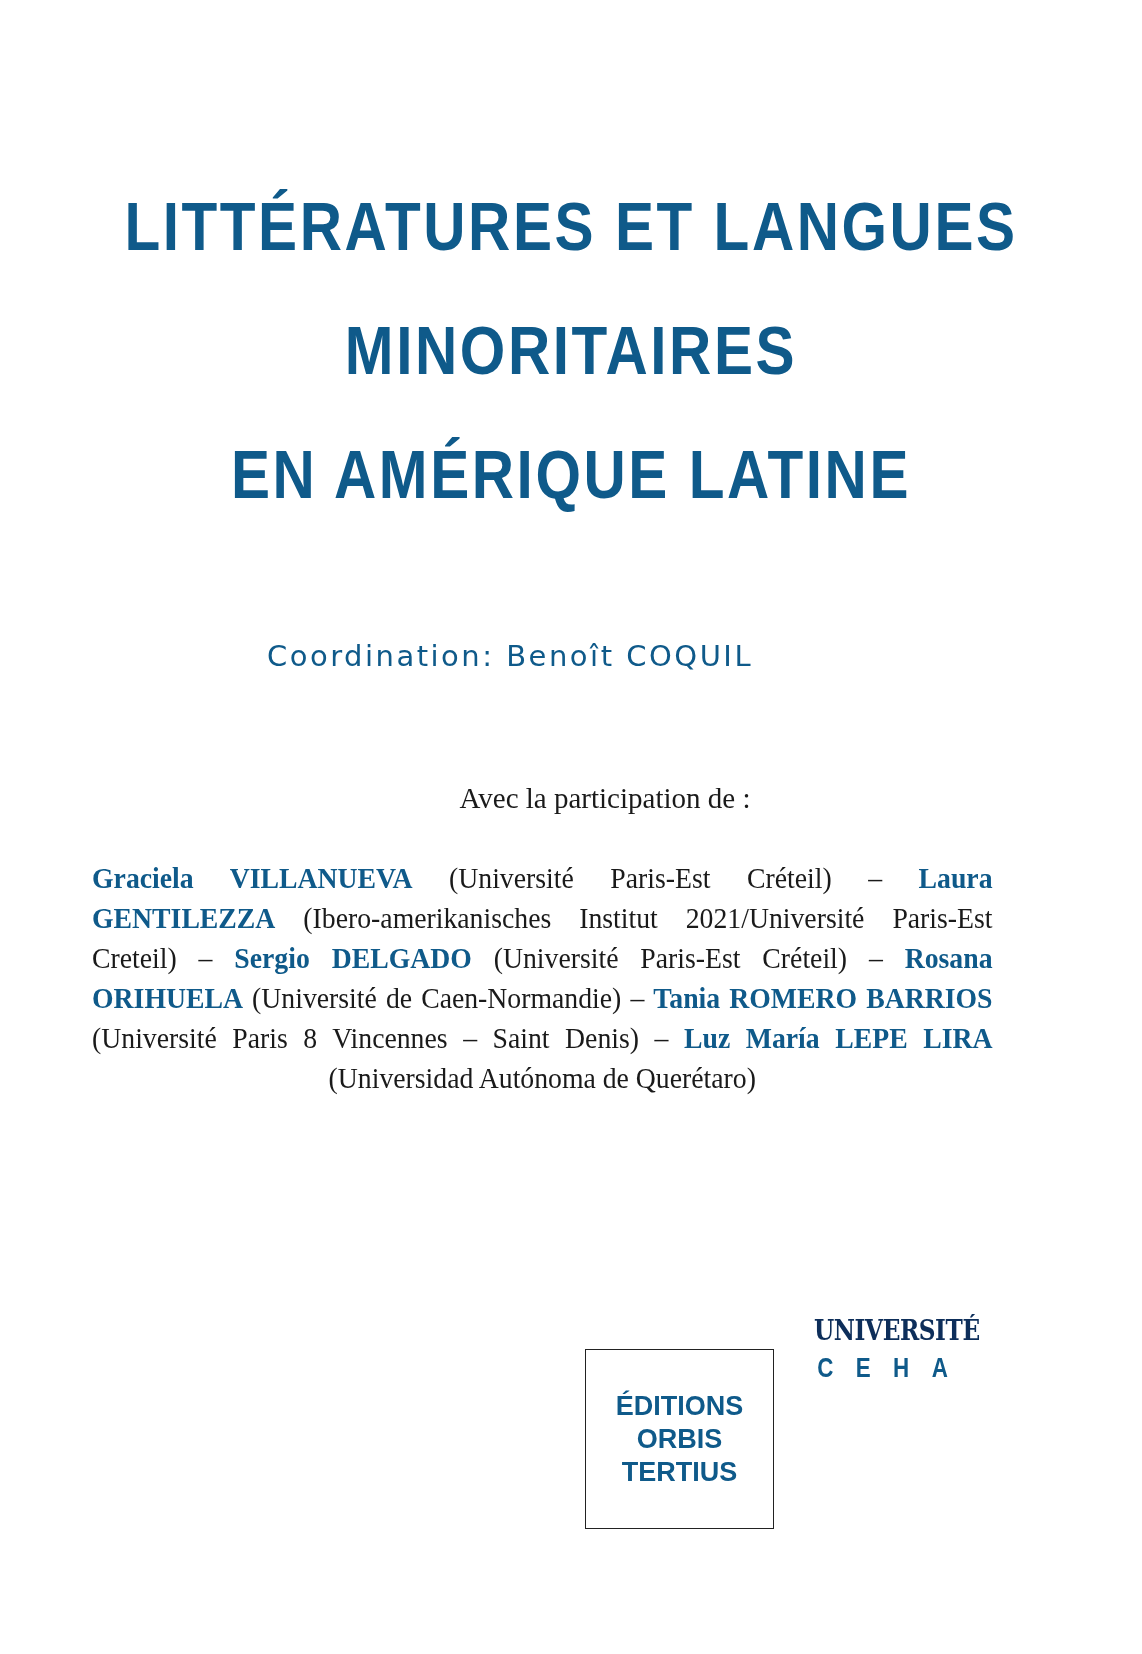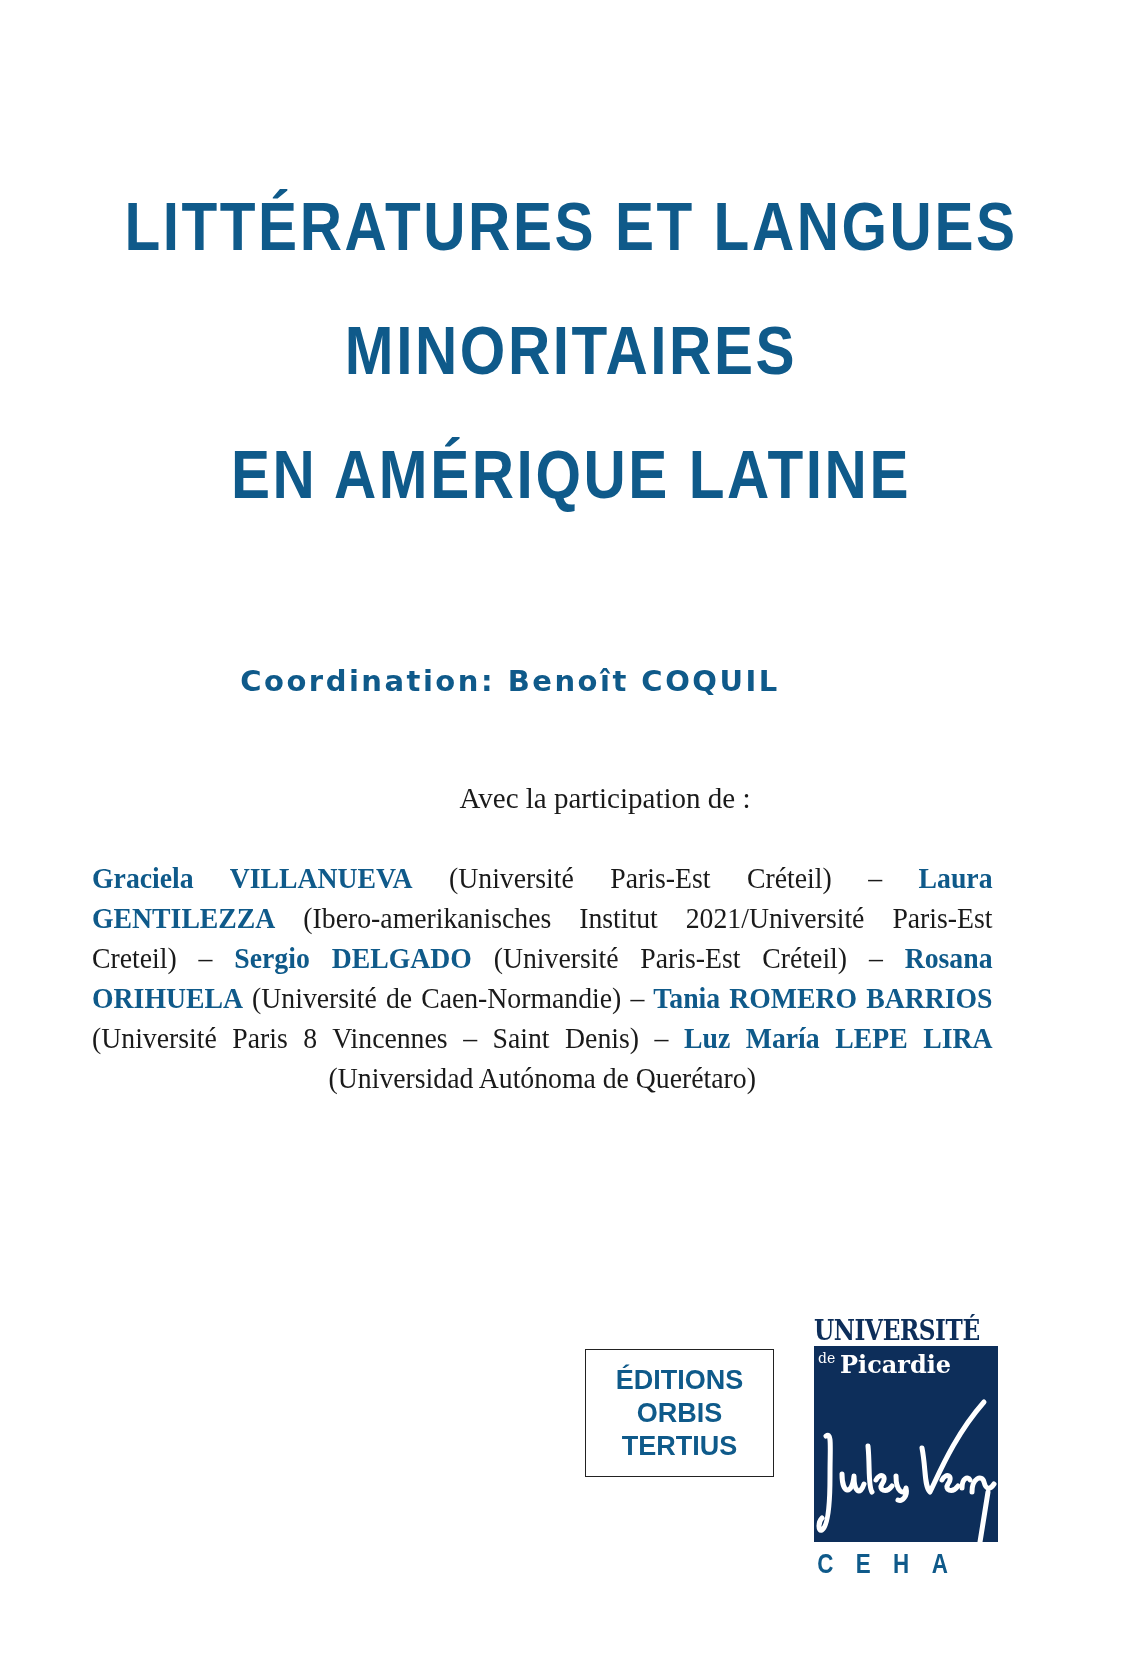--- a/index.html
+++ b/index.html
@@ -4,37 +4,37 @@
 <style>
   html, body { margin:0; padding:0; background:#ffffff; }
   body { width:1142px; height:1654px; position:relative; overflow:hidden; }
   .title-line {
     position:absolute; left:0; width:1142px; text-align:center;
     font-family:"Liberation Sans", sans-serif; font-weight:bold;
     color:#0f5a8a; font-size:68px; letter-spacing:3px; line-height:80px;
     transform:scaleX(0.86); transform-origin:center;
   }
   .coord {
-    position:absolute; left:0; width:1020px; text-align:center; top:664px;
-    font-family:"DejaVu Sans", sans-serif; font-weight:bold; color:#0f5a8a;
+    position:absolute; left:0; width:1020px; text-align:center; top:639px;
+    font-family:"DejaVu Sans", sans-serif; font-weight:normal; color:#0f5a8a;
     font-size:29px; letter-spacing:2.5px;
   }
   .avec {
     position:absolute; left:0; width:1142px; text-align:center; top:782px;
     font-family:"Liberation Serif", serif; color:#1a1a1a; font-size:29px;padding-left:34px;
   }
   .participants {
     position:absolute; left:92px; width:900px; top:858px;
     font-family:"Liberation Serif", serif; color:#1a1a1a; font-size:29.5px;
     line-height:40px; text-align:justify; text-align-last:center;
     transform:scaleX(0.94); transform-origin:left top; width:958px;
   }
   .participants .name { color:#0f5a8a; font-weight:bold; }
   .publisher-box {
-    position:absolute; left:585px; top:1349px; width:189px; height:128px;
+    position:absolute; left:585px; top:1349px; width:189px; height:180px;
     border:1.5px solid #222; box-sizing:border-box;
     display:flex; flex-direction:column; justify-content:center; align-items:center;
   }
   .publisher-box span {
     font-family:"Liberation Sans", sans-serif; font-weight:bold; color:#0f5a8a;
     font-size:27px; line-height:33px;
   }
   .univ-logo { position:absolute; left:806px; top:1316px; width:185px;padding-left:8px; }
   .univ-top {
     font-family:"DejaVu Serif", serif; font-weight:bold; color:#0d2e5a;
@@ -71,32 +71,14 @@
 </div>
 
 <div class="publisher-box">
   <span>ÉDITIONS</span>
   <span>ORBIS</span>
   <span>TERTIUS</span>
 </div>
 
 <div class="univ-logo">
   <div class="univ-top">UNIVERSITÉ</div>
-  <div class="univ-block">
-    <span class="univ-de">de</span>
-    <span class="univ-picardie">Picardie</span>
-    <svg class="univ-sig" width="184" height="146" viewBox="0 0 184 146">
-      <g fill="none" stroke="#ffffff" stroke-width="5" stroke-linecap="round" stroke-linejoin="round">
-        <path d="M12 40 C18 36, 16 50, 16 80 C16 110, 14 130, 8 134 C4 136, 4 126, 8 122"></path>
-        <path d="M28 78 C28 98, 38 100, 40 80 C40 96, 46 100, 50 88"></path>
-        <path d="M54 50 C56 70, 54 90, 58 96"></path>
-        <path d="M62 84 C66 76, 74 80, 68 88 C64 94, 72 98, 78 90"></path>
-        <path d="M82 80 C82 96, 90 100, 92 92 C94 100, 88 106, 84 104"></path>
-        <path d="M108 52 C112 72, 110 90, 116 96 C124 80, 140 40, 170 6"></path>
-        <path d="M128 84 C132 76, 140 80, 134 88 C130 94, 138 98, 144 90"></path>
-        <path d="M148 92 C148 82, 154 80, 156 84"></path>
-        <path d="M158 96 C158 82, 168 78, 170 86 C172 94, 176 94, 180 88"></path>
-        <path d="M174 96 L166 146"></path>
-      </g>
-    </svg>
-  </div>
   <div class="ceha">CEHA</div>
 </div>
 
 </body></html>

